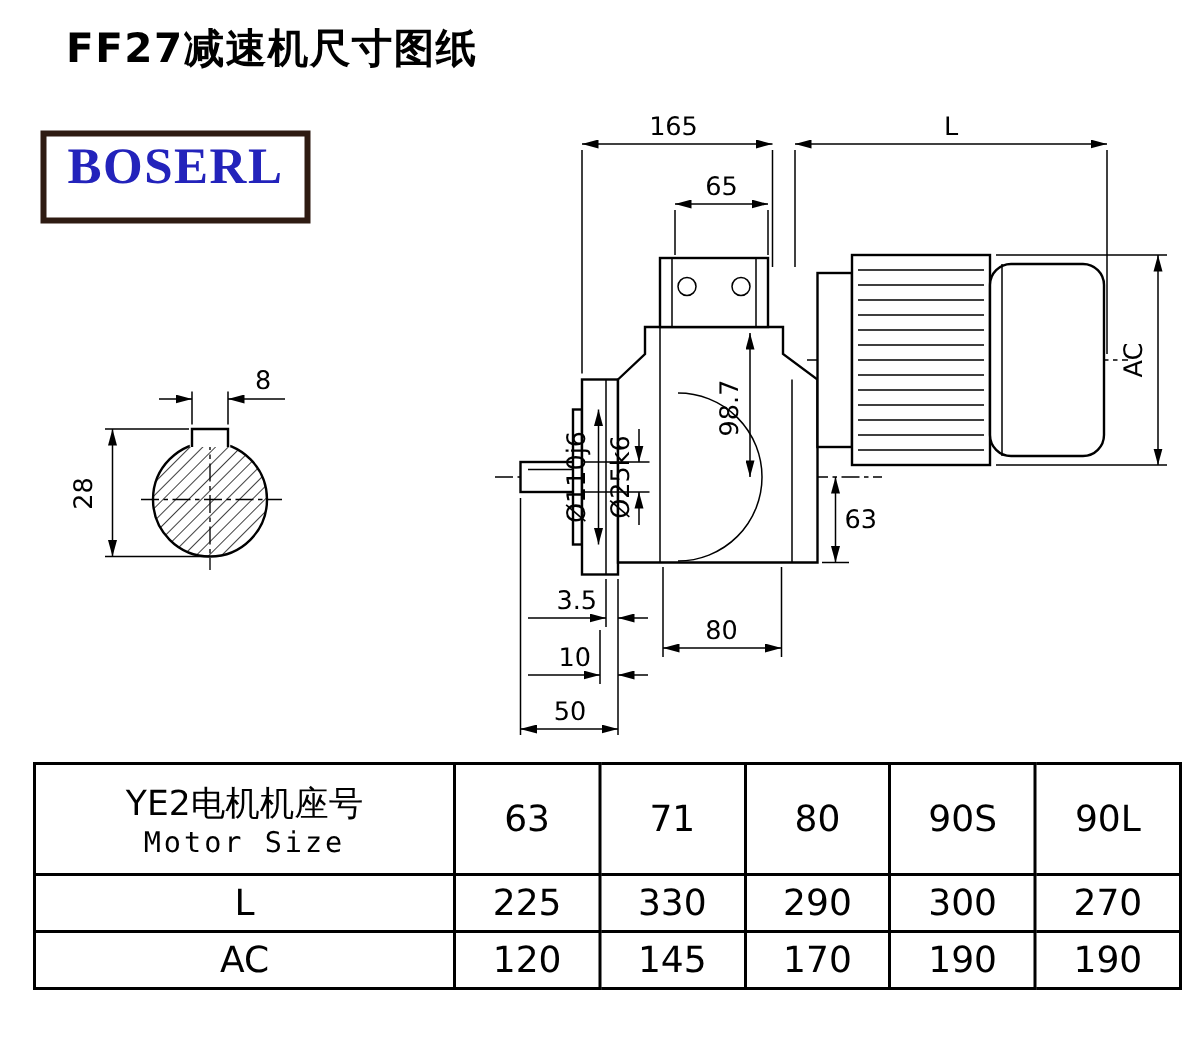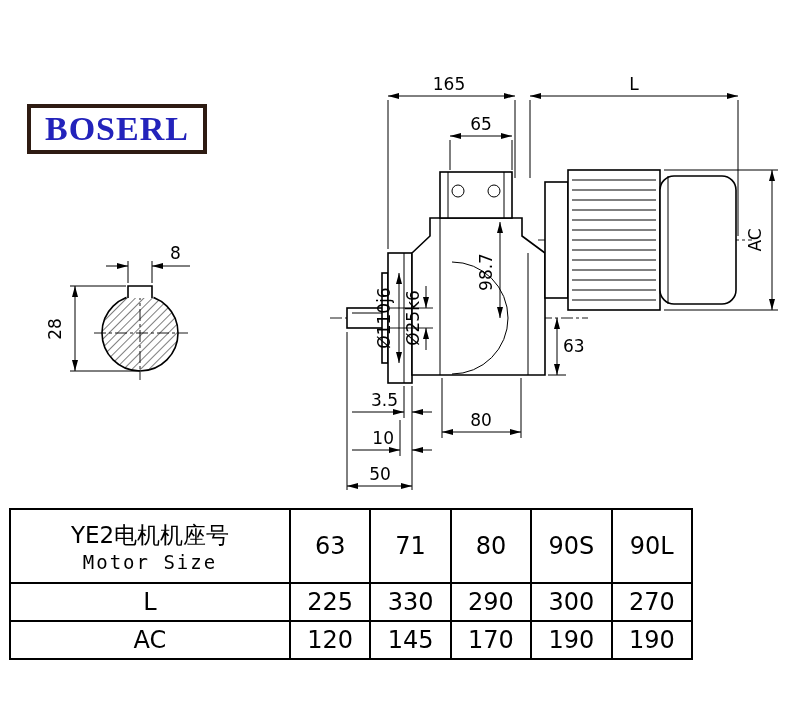--- a/index.html
+++ b/index.html
@@ -1,41 +1,42 @@
 <!DOCTYPE html>
 <html><head>
 <meta charset="utf-8">
 <style>
   *{margin:0;padding:0;box-sizing:border-box}
   html,body{background:#fff}
   body{width:800px;height:708px;font-family:"DejaVu Sans",sans-serif;color:#000}
   #stage{position:relative;width:800px;height:708px;background:#fff;overflow:hidden}
   .title{position:absolute;left:44px;top:14px;font-size:27px;font-weight:700;letter-spacing:1px;white-space:nowrap}
-  .logo{position:absolute;left:27px;top:104px;border:4px solid #2e1b12;color:#2323bb;
+  .logo{position:absolute;left:27px;top:87px;border:4px solid #2e1b12;color:#2323bb;
         font-family:"Liberation Serif",serif;font-weight:700;font-size:34px;
-        padding:1px 14px 0 14px;letter-spacing:1px;background:#fff;line-height:1.2}
+        padding:1px 14px 12px 14px;letter-spacing:1px;background:#fff;line-height:1.2}
   svg.drawing{position:absolute;left:0;top:0}
   svg text{font-family:"DejaVu Sans",sans-serif;fill:#000;font-size:17px;stroke:none}
   .part{stroke:#000;stroke-width:1.6;fill:#fff}
   .thin{stroke:#000;stroke-width:1;fill:none}
   .dim{stroke:#000;stroke-width:1;fill:none}
   .cl{stroke:#000;stroke-width:0.9;fill:none;stroke-dasharray:12 3 3 3}
-  table.dims{position:absolute;left:9px;top:508px;width:684px;border-collapse:collapse;
+  table.dims{position:absolute;left:22px;top:508px;width:766px;border-collapse:collapse;
         table-layout:fixed;text-align:center;font-size:24px;background:#fff}
   table.dims td{border:2px solid #000;height:38px;vertical-align:middle;overflow:hidden}
   tr.hdr td{height:74px}
   td.c0{width:280px}
   .hl1{font-size:23px}
   .mono{font-family:"DejaVu Sans Mono",monospace;font-size:19px;letter-spacing:2px}
 </style>
 </head>
 <body>
 
 <div id="stage">
 
+  <div class="title">FF27减速机尺寸图纸</div>
   <div class="logo">BOSERL</div>
 
   <svg class="drawing" width="800" height="505" viewBox="0 0 800 505">
     <defs>
       <marker id="ae" markerUnits="userSpaceOnUse" markerWidth="12" markerHeight="8" refX="11" refY="3" orient="auto">
         <path d="M0 0L11 3L0 6Z" fill="#000"></path>
       </marker>
       <marker id="as" markerUnits="userSpaceOnUse" markerWidth="12" markerHeight="8" refX="0" refY="3" orient="auto">
         <path d="M11 0L0 3L11 6Z" fill="#000"></path>
       </marker>

